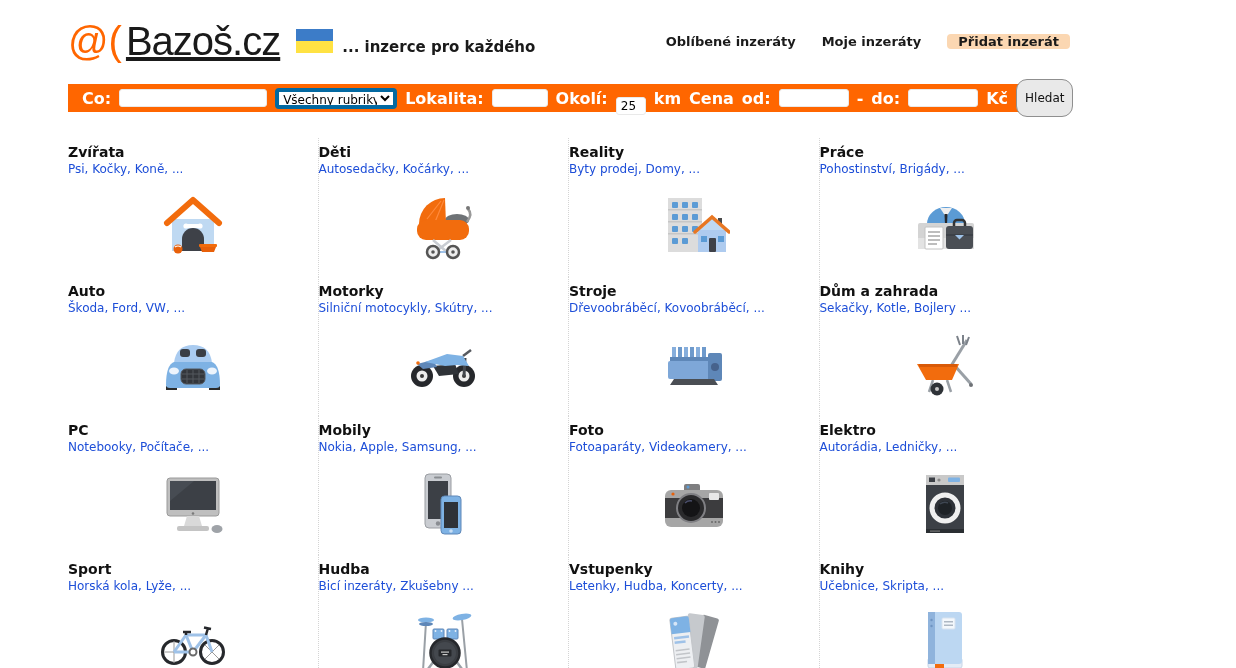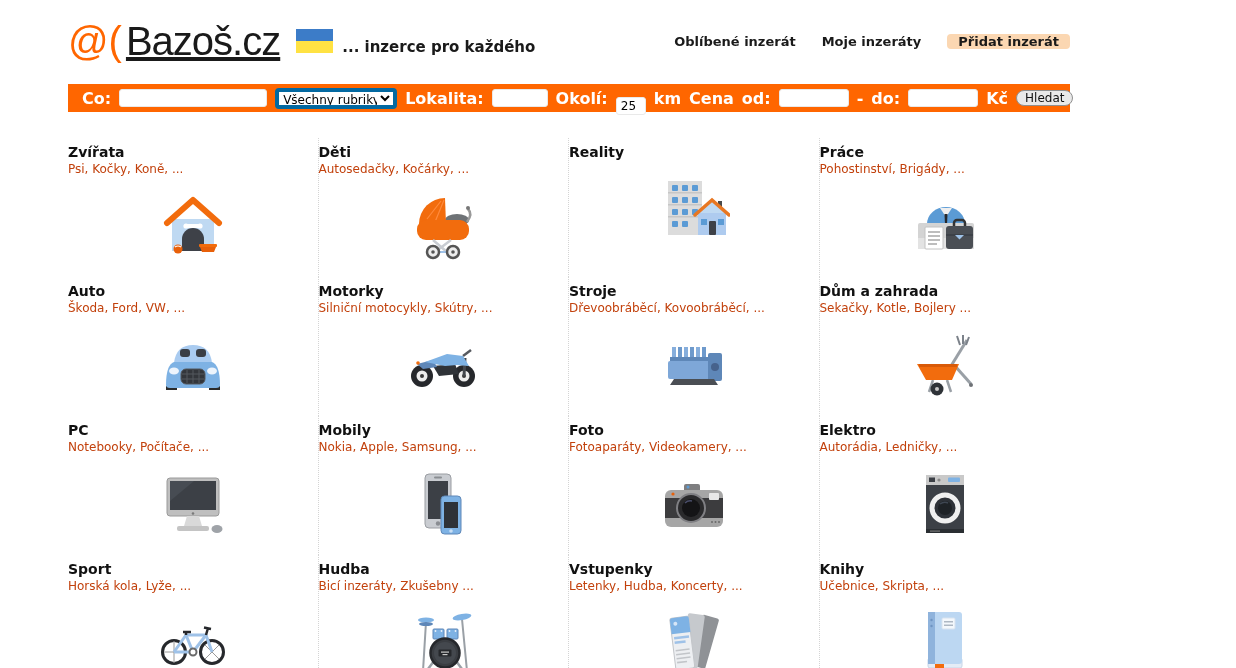--- a/index.html
+++ b/index.html
@@ -24,47 +24,47 @@
 
   
   .searchbar { margin-top: 20px; background: #F60; height: 28px; display: flex; align-items: center; padding: 0 8px 0 14px; gap: 8px; width: 100%; }
   .sb-label { color: #fff; font-weight: bold; font-size: 16px; white-space: nowrap; }
   .sb-input { height: 18px; border: 1px solid #e9e9e9; border-radius: 3px; font-size: 12px; padding: 0 4px; font-family: inherit; outline: none; }
   .w-co { width: 148px; }
   .w-lok { width: 56px; }
   .w-okoli { width: 30px; margin-top: 16px; }
   .w-cena { width: 70px; }
   .sb-select { height: 21px; border: 4px solid #0369a1; border-radius: 4px; font-size: 12px; background: #fff; font-family: inherit; width: 122px; outline: none; }
-  .sb-btn { height: 16px; font-size: 12px; color: #111; background: #E9E9E9; border: 1px solid #8F8F8F; border-radius: 11px; padding: 0 8px; font-family: inherit; cursor: pointer; }
+  .sb-btn { height: 38px; font-size: 12px; color: #111; background: #E9E9E9; border: 1px solid #8F8F8F; border-radius: 11px; padding: 0 8px; font-family: inherit; cursor: pointer; }
 
   
   .grid { display: grid; grid-template-columns: repeat(4, 1fr); margin-top: 26px; }
   .cat { height: 139px; padding-top: 5px; text-decoration: none; color: inherit; cursor: pointer; display: block; }
   .cat:not(:nth-child(4n)) { border-right: 1px dotted #D4D4D4; }
   .cat-title { font-size: 14px; font-weight: bold; color: #111; line-height: 18px; }
-  .cat-sub { font-size: 12px; color: #c2410c; line-height: 17px; }
+  .cat-sub { font-size: 12px; color: #1d4ed8; line-height: 17px; }
   .cat-icon { height: 82px; display: flex; align-items: center; justify-content: center; margin-top: 7px; }
 </style>
 </head>
 <body>
 
 <div class="page">
 
   <div class="header">
     <a class="logo">
       <span class="logo-at">@(</span>
       <span class="logo-brand">Bazoš.cz</span>
       <span class="flag">
           <span class="flag-top" style="display:block"></span>
           <span class="flag-bottom" style="display:block"></span>
         </span>
       <span class="tagline">... inzerce pro každého</span>
     </a>
     <div class="nav">
-      <a class="nav-link">Oblíbené inzerát</a>
+      <a class="nav-link">Oblíbené inzeráty</a>
       <a class="nav-link">Moje inzeráty</a>
       <a class="nav-link add-btn">Přidat inzerát</a>
     </div>
   </div>
 
   <div class="searchbar">
     <span class="sb-label">Co:</span>
     <input class="sb-input w-co" type="text" value="" style="">
     <select class="sb-select">
       <option>Všechny rubriky</option>
@@ -121,20 +121,21 @@
           <circle cx="24" cy="60" r="6" fill="#EEE" stroke="#555" stroke-width="2.5"></circle>
           <circle cx="24" cy="60" r="1.8" fill="#555"></circle>
           <circle cx="44" cy="60" r="6" fill="#EEE" stroke="#555" stroke-width="2.5"></circle>
           <circle cx="44" cy="60" r="1.8" fill="#555"></circle>
         </svg>
       </div>
     </a>
 
     <a class="cat">
       <div class="cat-title">Reality</div>
+      <div class="cat-sub">Byty prodej, Domy, ...</div>
       <div class="cat-icon">
         <svg width="72" height="64" viewBox="0 0 72 64">
           <rect x="10" y="4" width="34" height="54" fill="#DCDCDC"></rect>
           <rect x="10" y="15" width="34" height="1.5" fill="#C6C6C6"></rect>
             <rect x="10" y="27" width="34" height="1.5" fill="#C6C6C6"></rect>
             <rect x="10" y="39" width="34" height="1.5" fill="#C6C6C6"></rect>
           <g fill="#5B9BD5">
             <rect x="14" y="8" width="6" height="6" rx="1"></rect>
               <rect x="24" y="8" width="6" height="6" rx="1"></rect>
               <rect x="34" y="8" width="6" height="6" rx="1"></rect>

